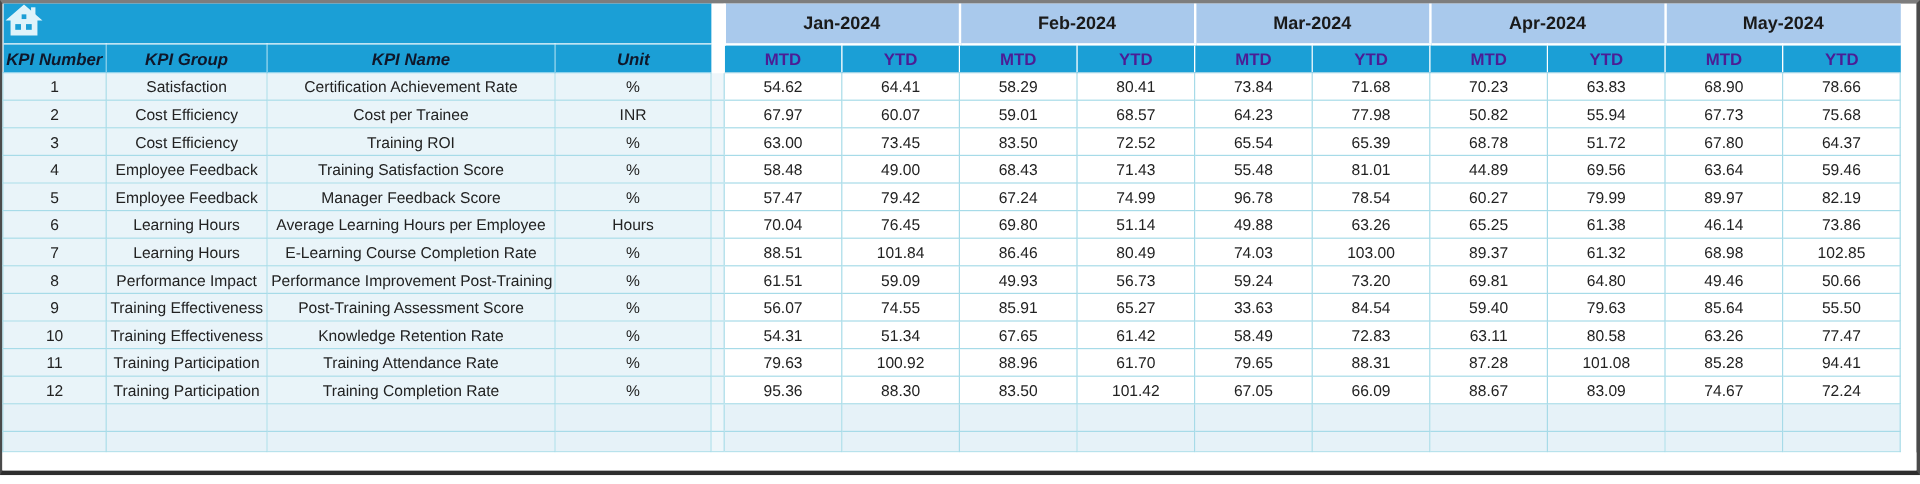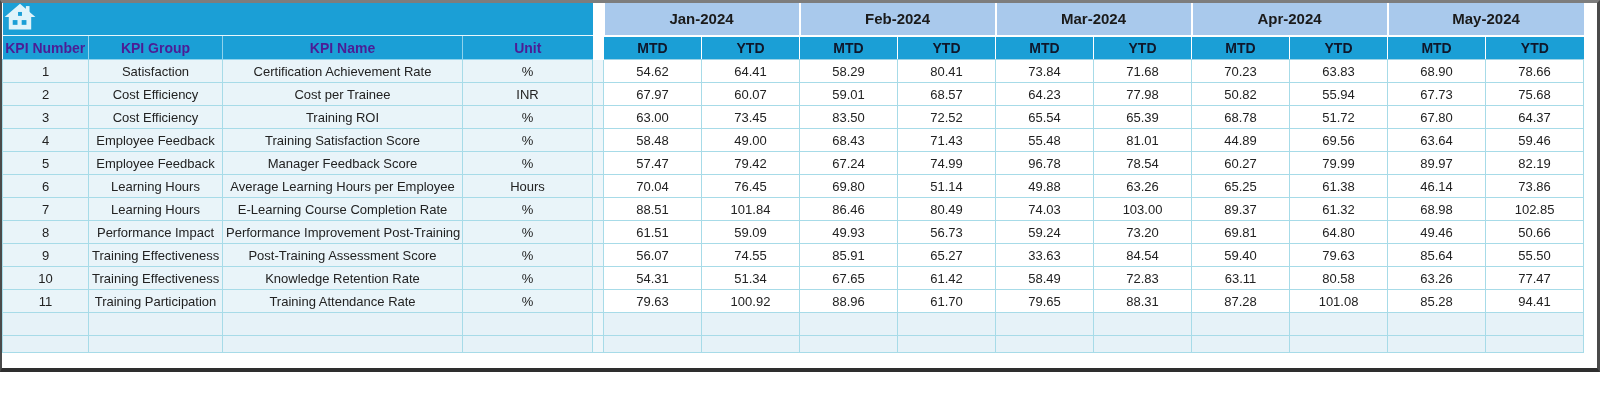--- a/index.html
+++ b/index.html
@@ -43,28 +43,29 @@
     color: #1a1a1a;
     font-size: 15px;
     font-weight: bold;
     border-left: 2px solid #ffffff;
     border-bottom: 2px solid #ffffff;
   }
   
   tr.subhead th { height: 24px; padding: 0; font-size: 14px; font-weight: bold; }
   th.kpihead {
     background: #1b9fd6;
-    color: #4c1d95;
+    color: #0f172a;
     border-left: 1px solid #8fd2ec;
     border-bottom: 1px solid #8fd2ec;
+    font-style: italic;
   }
   th.kpihead:first-child { border-left: none; }
   th.subcol {
     background: #1b9fd6;
-    color: #0f172a;
+    color: #4c1d95;
     border-left: 1px solid #ffffff;
     border-bottom: 1px solid #9ed3e6;
   }
   
   td { height: 23px; text-align: center; font-size: 13px; color: #222222; padding: 0 3px; overflow: hidden; white-space: nowrap; }
   td.meta  { background: #e9f4f9; border: 1px solid #a7dbe8; }
   td.val   { background: #ffffff; border: 1px solid #a7dbe8; }
   td.gap   { background: #eef6fa; border-top: 1px solid #a7dbe8; border-bottom: 1px solid #a7dbe8; }
   tr.empty td.meta, tr.empty td.val { background: #e6f2f8; }
   tr.empty-last td { height: 17px; }
@@ -313,20 +314,37 @@
           <td class="val">100.92</td>
           <td class="val">88.96</td>
           <td class="val">61.70</td>
           <td class="val">79.65</td>
           <td class="val">88.31</td>
           <td class="val">87.28</td>
           <td class="val">101.08</td>
           <td class="val">85.28</td>
           <td class="val">94.41</td>
         </tr>
+        <tr>
+          <td class="meta">12</td>
+          <td class="meta">Training Participation</td>
+          <td class="meta">Training Completion Rate</td>
+          <td class="meta">%</td>
+          <td class="gap"></td>
+          <td class="val">95.36</td>
+          <td class="val">88.30</td>
+          <td class="val">83.50</td>
+          <td class="val">101.42</td>
+          <td class="val">67.05</td>
+          <td class="val">66.09</td>
+          <td class="val">88.67</td>
+          <td class="val">83.09</td>
+          <td class="val">74.67</td>
+          <td class="val">72.24</td>
+        </tr>
         <tr class="empty">
           <td class="meta"></td>
           <td class="meta"></td>
           <td class="meta"></td>
           <td class="meta"></td>
           <td class="gap"></td>
           <td class="val"></td>
           <td class="val"></td>
           <td class="val"></td>
           <td class="val"></td>

